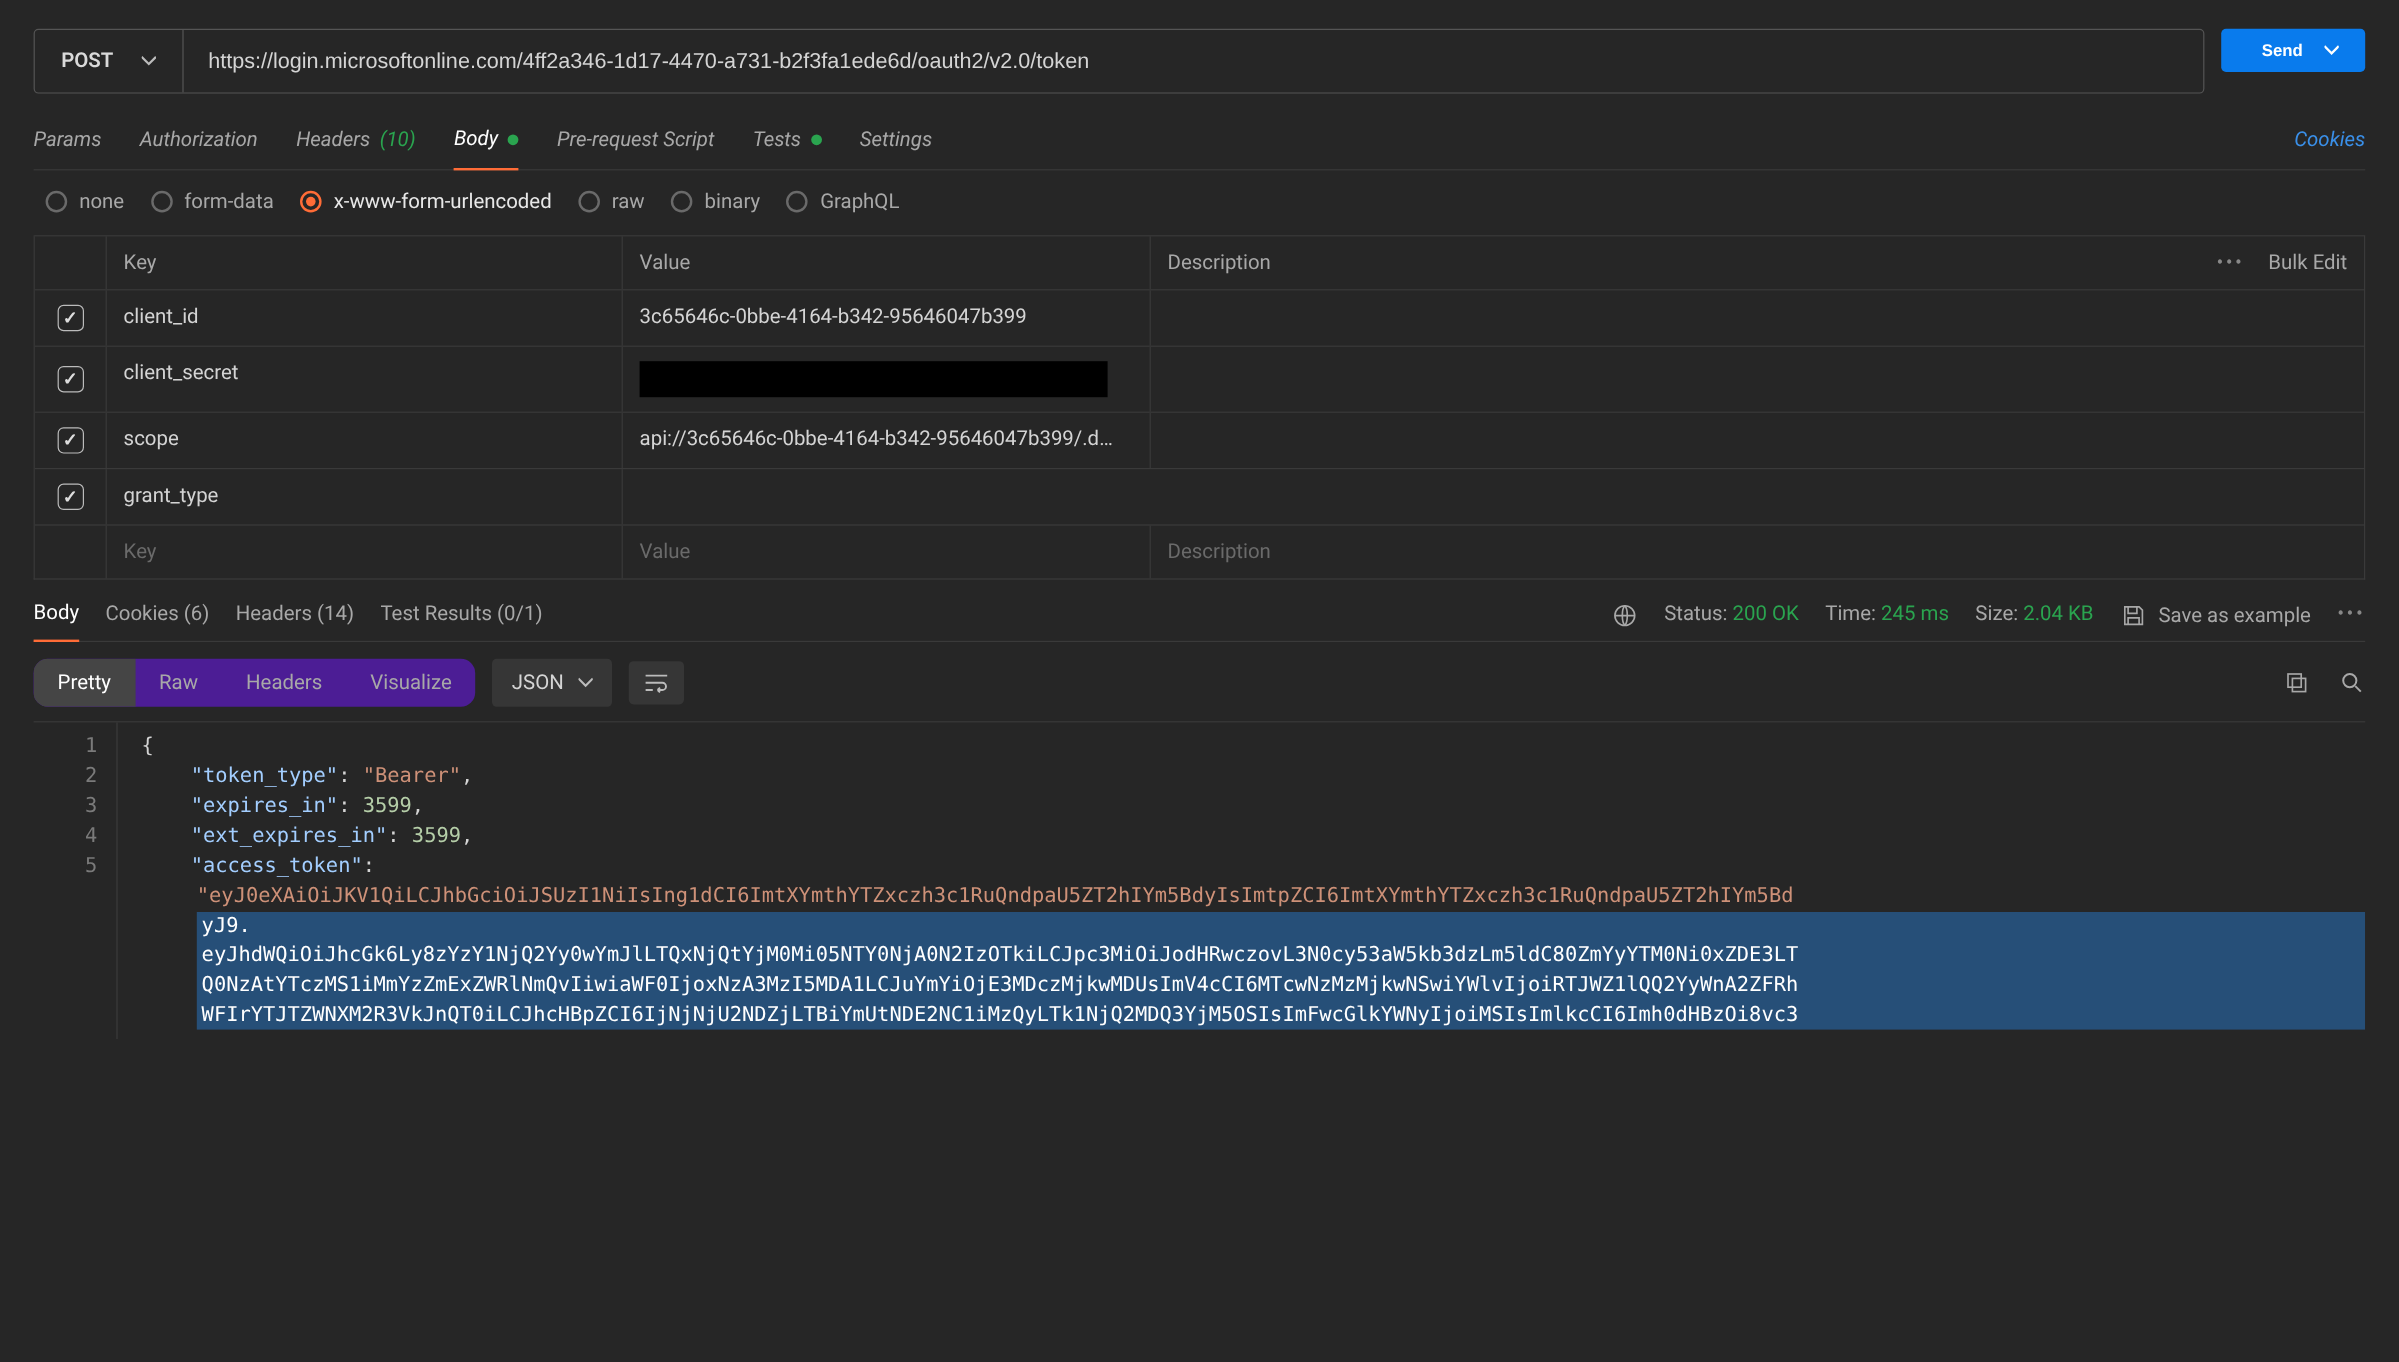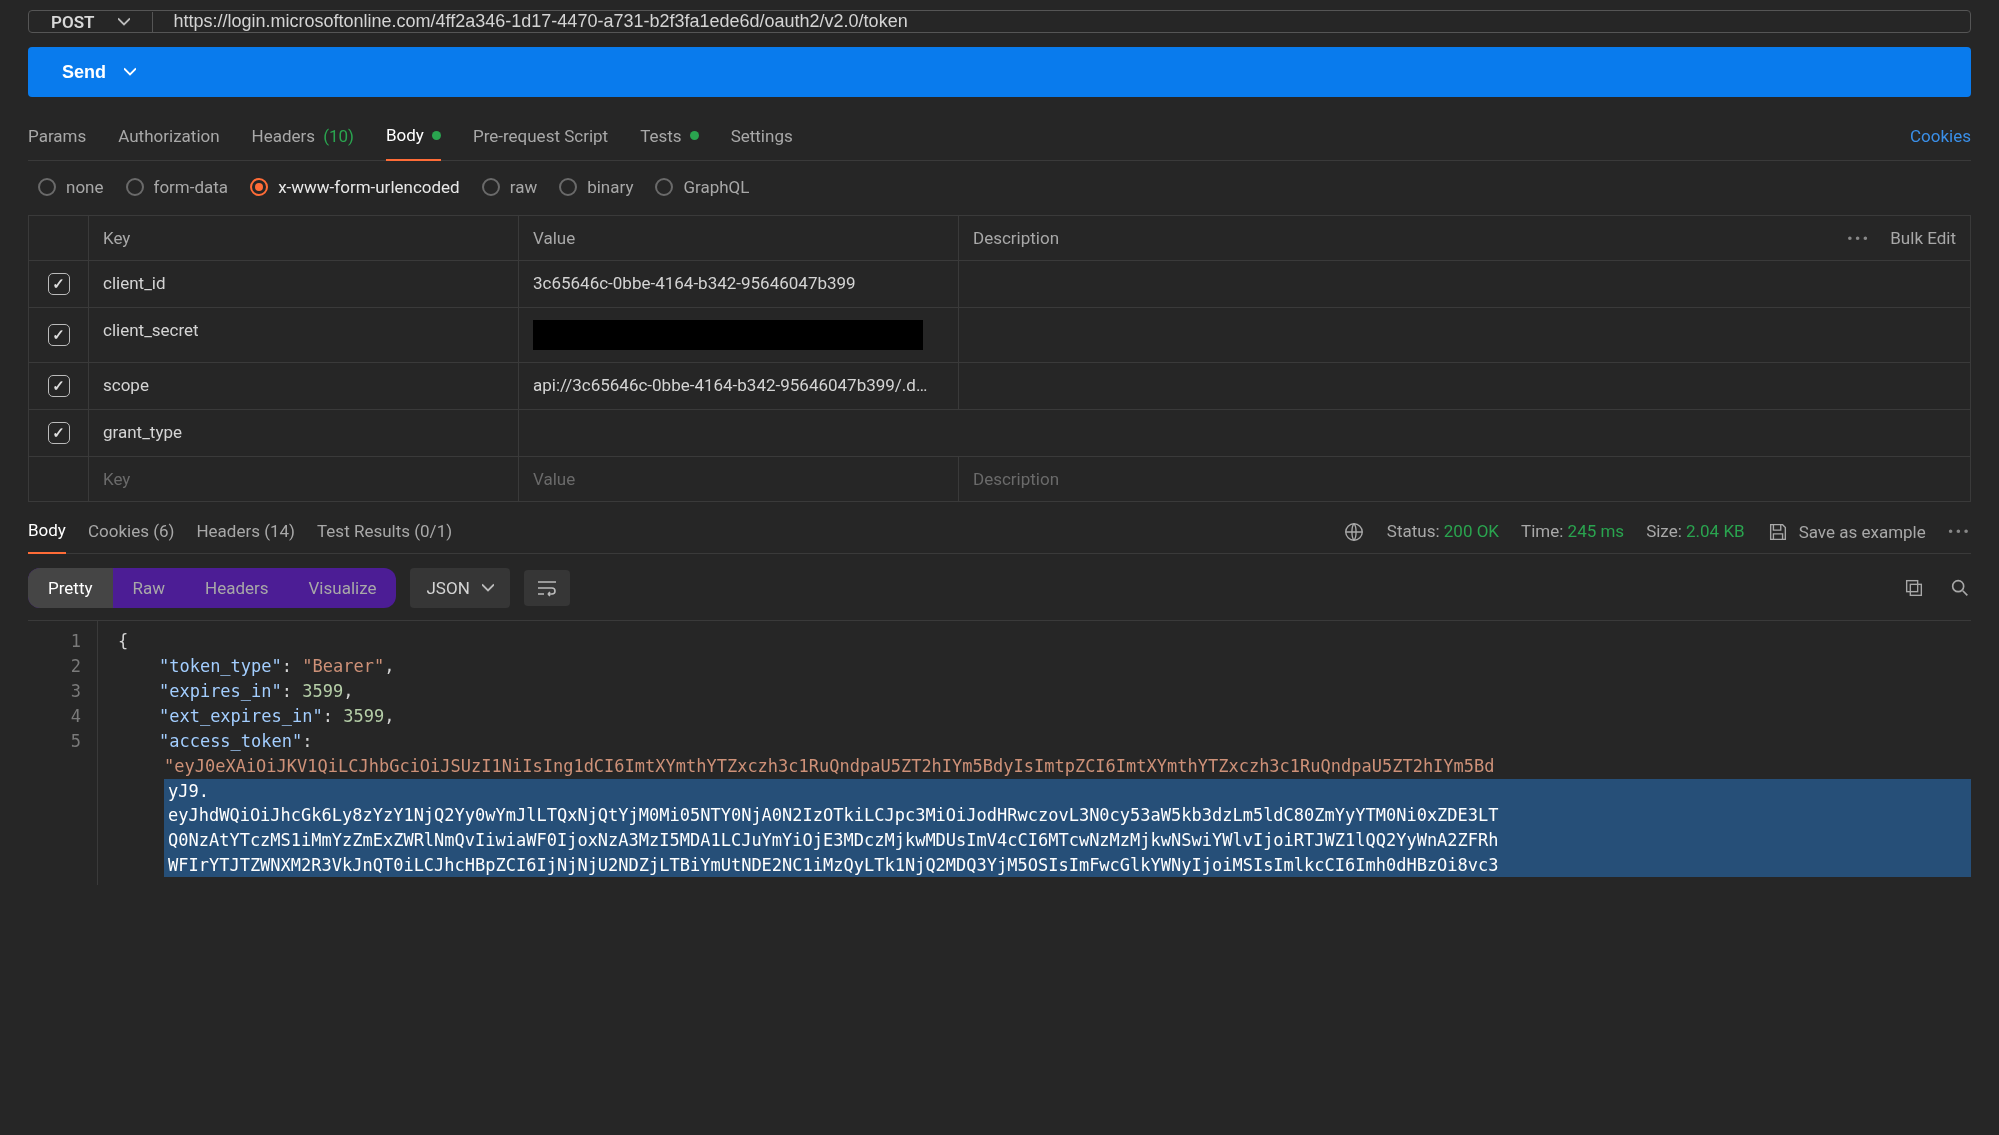--- a/index.html
+++ b/index.html
@@ -5,47 +5,47 @@
   * { box-sizing: border-box; margin: 0; padding: 0; }
   body {
     background: #262626;
     color: #d4d4d4;
     font-family: -apple-system, BlinkMacSystemFont, "Segoe UI", Roboto, sans-serif;
     font-size: 17px;
     overflow-x: hidden;
   }
   .container { padding: 0 28px; }
   
-  .req-row { display: flex; gap: 14px; margin-top: 10px; flex-direction: column; }
+  .req-row { display: flex; gap: 14px; margin-top: 24px; }
   .req-group {
     flex: 1; display: flex; align-items: center;
     border: 1.5px solid #555; border-radius: 4px; height: 54px;
     background: #262626;
   }
   .method {
     display: flex; align-items: center; gap: 24px;
     padding: 0 22px; height: 100%;
     border-right: 1.5px solid #555;
     font-weight: 600; color: #d9d9d9;
   }
   .chev { width: 12px; height: 12px; }
   .url-input {
     flex: 1; height: 100%; background: transparent; border: none;
     color: #d4d4d4; font-size: 18px; padding: 0 20px;
   }
   .send-btn {
     display: flex; align-items: center; gap: 18px;
     background: #097bed; color: #fff; font-weight: 600;
-    border: none; border-radius: 4px; height: 50px;
-    padding: 0 22px 0 34px; font-size: 18px;
+    border: none; border-radius: 4px; height: 36px;
+    padding: 0 22px 0 34px; font-size: 14px;
   }
   
   .rtabs {
     display: flex; align-items: center; gap: 32px;
-    margin-top: 28px; border-bottom: 1px solid #3a3a3a;
+    margin-top: 28px; border-bottom: 1px solid #3a3a3a; font-style: italic;
   }
   .rtab {
     padding: 0 0 14px 0; color: #a8a8a8; cursor: pointer;
     display: flex; align-items: center; gap: 8px;
   }
   .rtab.active { color: #fff; border-bottom: 2.5px solid #ff6c37; margin-bottom: -1px; }
   .count { color: #2aa44f; }
   .dot { width: 9px; height: 9px; border-radius: 50%; background: #2aa44f; }
   .rcookies { margin-left: auto; color: #3a8fe8; padding-bottom: 14px; }
   

